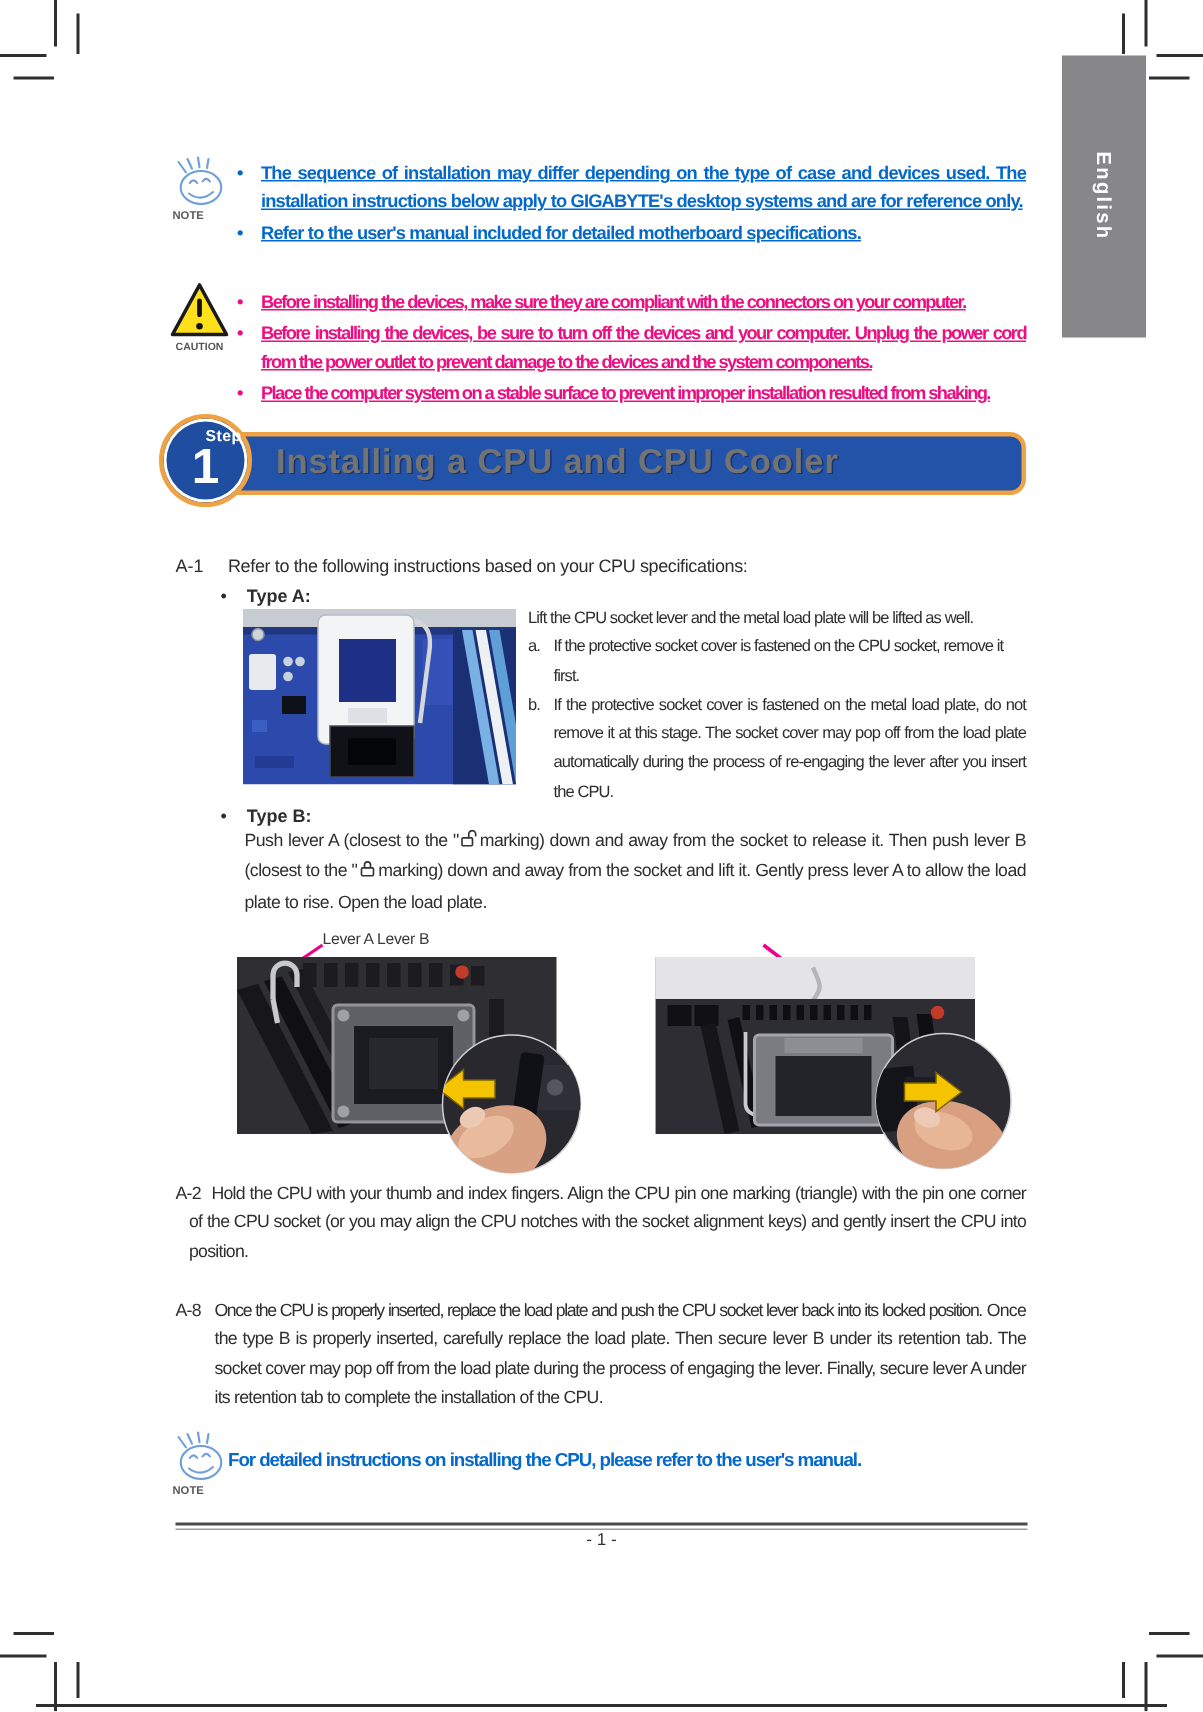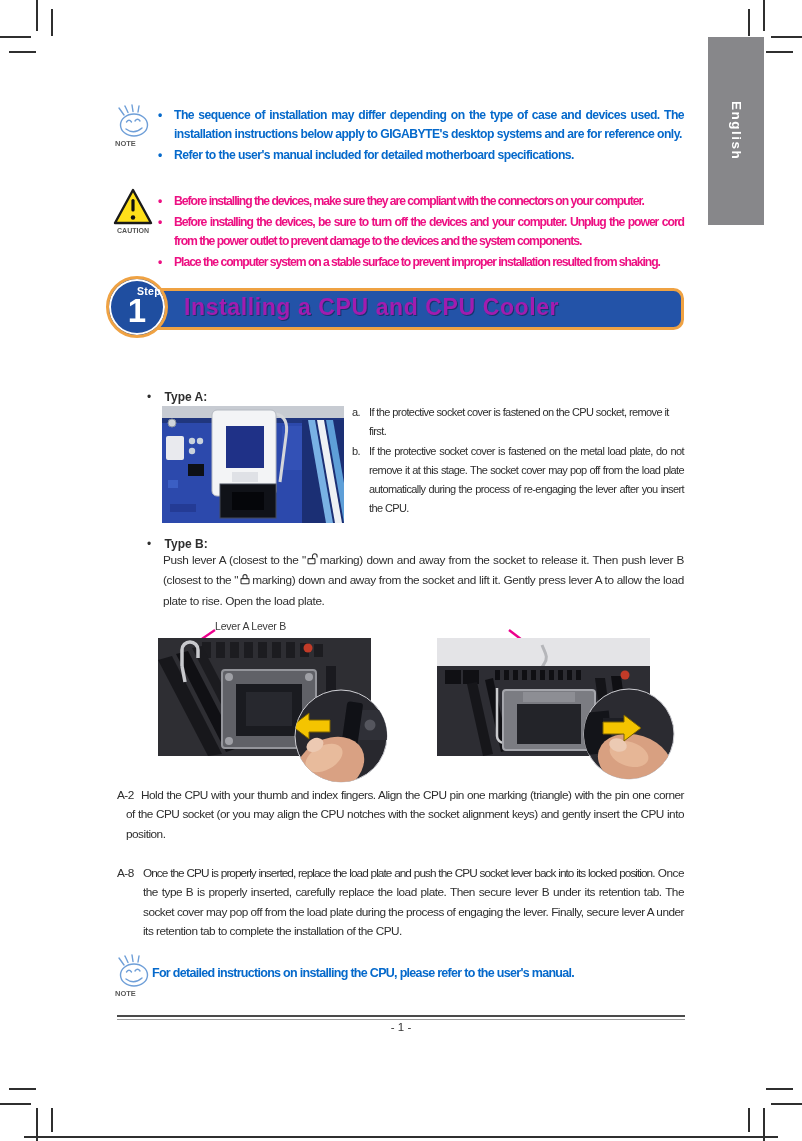--- a/index.html
+++ b/index.html
@@ -8,26 +8,26 @@
   .abs{position:absolute;}
   .b{font-weight:700;}
   .blue{color:#0569CB;}
   .mag{color:#ED0F82;}
   .just{text-align:justify;}
   .cm{position:absolute;background:#2f2f2f;}
   
   .note-list{font-size:12.2px;line-height:19px;font-weight:700;letter-spacing:-0.55px;}
   .note-list .row{display:flex;margin-bottom:2px;}
   .note-list .bul{flex:0 0 16px;width:16px;}
-  .note-list .txt{flex:1;text-align:justify;}
+  .note-list .txt{flex:1;text-align:justify;text-decoration:underline;}
   .tight{letter-spacing:-1.05px;}
   
   .step-bar{position:absolute;left:128px;top:288px;width:556px;height:42px;background:#2353A8;
             border:3px solid #EFA243;border-radius:24px 12px 12px 24px;box-sizing:border-box;}
-  .step-title{position:absolute;left:184px;top:294px;color:#a21caf;font-size:23px;font-weight:700;
+  .step-title{position:absolute;left:184px;top:294px;color:#737373;font-size:23px;font-weight:700;
               letter-spacing:0.6px;text-shadow:1px 1px 0 #16346e;}
   .step-circle{position:absolute;left:106px;top:276px;width:62px;height:62px;border-radius:50%;
                background:#1F4EA0;border:3px solid #EFA243;box-shadow:inset 0 0 0 2px #fff;
                box-sizing:border-box;display:flex;flex-direction:column;align-items:center;z-index:2;}
   .step-word{color:#fff;font-size:10.5px;font-weight:700;margin-top:6px;letter-spacing:0.3px;padding-left:24px;}
   .step-num{color:#fff;font-size:33px;font-weight:700;line-height:1;margin-top:-3px;}
   
   .h-a{font-size:14px;font-weight:700;letter-spacing:-0.35px;color:#0569CB;}
   .body-txt{font-size:12px;line-height:19.3px;}
   .ls1{letter-spacing:-0.25px;}
@@ -128,20 +128,24 @@
   <div>
     <div class="step-bar"></div>
     <span class="step-title">Installing a CPU and CPU Cooler</span>
     <div class="step-circle">
       <span class="step-word">Step</span>
       <span class="step-num">1</span>
     </div>
   </div>
 
 
+  <div class="abs body-txt" style="left:117px;top:368px;width:566px;">
+    <span class="plabel">A-1</span>
+    <div class="ls1" style="margin-left:35px;">Refer to the following instructions based on your CPU specifications:</div>
+  </div>
 
   <div class="abs body-txt" style="left:147px;top:388px;">
     <span>•</span>
     <span class="b" style="margin-left:10px;">Type A:</span>
   </div>
 
   <svg class="abs" style="left:162px;top:406px;" width="182" height="117" viewBox="0 0 182 117">
     <rect width="182" height="117" fill="#2c49ac"></rect>
     <rect width="182" height="12" fill="#c7cbd2"></rect>
     <rect y="12" width="182" height="5" fill="#20367e"></rect>
@@ -160,20 +164,21 @@
     <rect x="8" y="98" width="26" height="8" fill="#243b95"></rect>
     <path d="M114,8 c10,2 12,10 10,22 l-6,46" stroke="#d4d6da" stroke-width="3" fill="none"></path>
     <rect x="50" y="4" width="64" height="86" rx="5" fill="#f3f4f6" stroke="#b6bac2"></rect>
     <rect x="64" y="20" width="38" height="42" fill="#1f3187"></rect>
     <rect x="70" y="66" width="26" height="10" fill="#dfe1e6"></rect>
     <rect x="58" y="78" width="56" height="34" fill="#101218" stroke="#444a58"></rect>
     <rect x="70" y="86" width="32" height="18" fill="#05060a"></rect>
   </svg>
 
   <div class="abs typea-txt" style="left:352px;top:403px;width:332px;">
+    <div>Lift the CPU socket lever and the metal load plate will be lifted as well.</div>
     <div class="ta-item">
       <span class="ta-lbl">a.</span>
       <div>If the protective socket cover is fastened on the CPU socket, remove it first.</div>
     </div>
     <div class="ta-item">
       <span class="ta-lbl">b.</span>
       <div class="just">If the protective socket cover is fastened on the metal load plate, do not remove it at this stage. The socket cover may pop off from the load plate automatically during the process of re-engaging the lever after you insert the CPU.</div>
     </div>
   </div>
 

